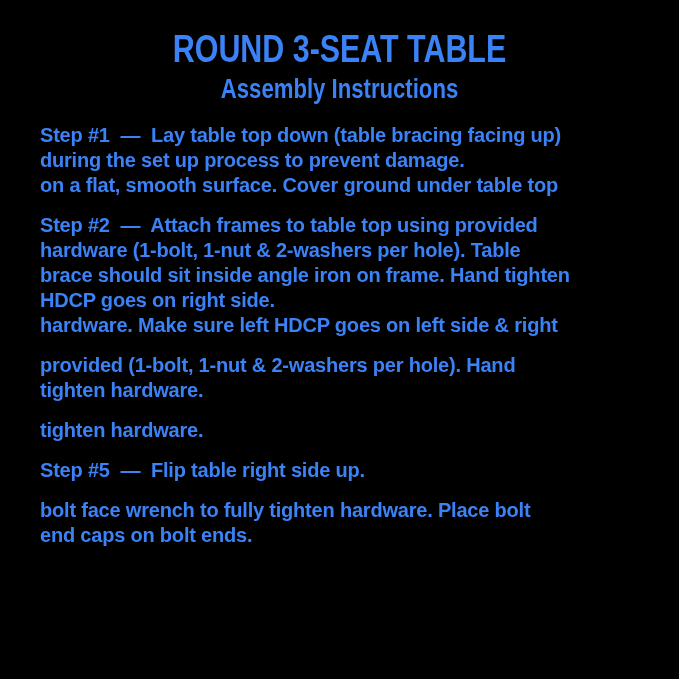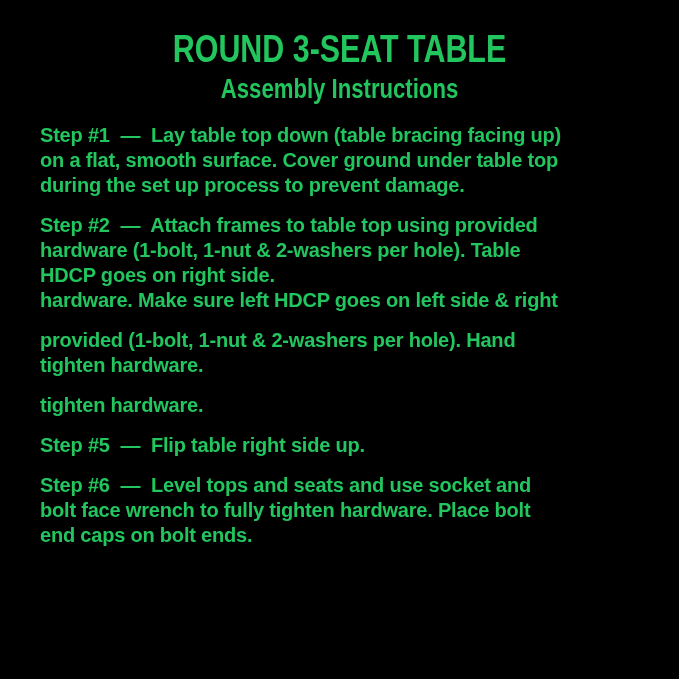--- a/index.html
+++ b/index.html
@@ -12,21 +12,21 @@
     background: #000000;
     overflow: hidden;
     font-family: "Liberation Sans", sans-serif;
     -webkit-font-smoothing: antialiased;
   }
   .sheet {
     width: 679px;
     height: 500px;
     box-sizing: border-box;
     padding-top: 27px;
-    color: #22c55e;
+    color: #3b82f6;
   }
   .title {
     margin: 0;
     text-align: center;
     font-size: 39px;
     line-height: 44px;
     font-weight: 700;
     letter-spacing: 0px;
     transform: scaleX(0.78);
     transform-origin: 50% 50%;
@@ -61,44 +61,44 @@
 <body>
 
 <div class="sheet">
   <h1 class="title">ROUND 3-SEAT TABLE</h1>
   <h2 class="subtitle">Assembly Instructions</h2>
 
   <div class="steps">
 
     <div class="step">
       <div class="step-line">Step #1  —  Lay table top down (table bracing facing up)</div>
+      <div class="step-line">during the set up process to prevent damage.</div>
       <div class="step-line">on a flat, smooth surface. Cover ground under table top</div>
-      <div class="step-line">during the set up process to prevent damage.</div>
     </div>
 
     <div class="step">
       <div class="step-line">Step #2  —  Attach frames to table top using provided</div>
       <div class="step-line">hardware (1-bolt, 1-nut &amp; 2-washers per hole). Table</div>
+      <div class="step-line">brace should sit inside angle iron on frame. Hand tighten</div>
       <div class="step-line">HDCP goes on right side.</div>
       <div class="step-line">hardware. Make sure left HDCP goes on left side &amp; right</div>
     </div>
 
     <div class="step">
       <div class="step-line">provided (1-bolt, 1-nut &amp; 2-washers per hole). Hand</div>
       <div class="step-line">tighten hardware.</div>
     </div>
 
     <div class="step">
       <div class="step-line">tighten hardware.</div>
     </div>
 
     <div class="step">
       <div class="step-line">Step #5  —  Flip table right side up.</div>
     </div>
 
     <div class="step">
-      <div class="step-line">Step #6  —  Level tops and seats and use socket and</div>
       <div class="step-line">bolt face wrench to fully tighten hardware. Place bolt</div>
       <div class="step-line">end caps on bolt ends.</div>
     </div>
 
   </div>
 </div>
 
 </body></html>

